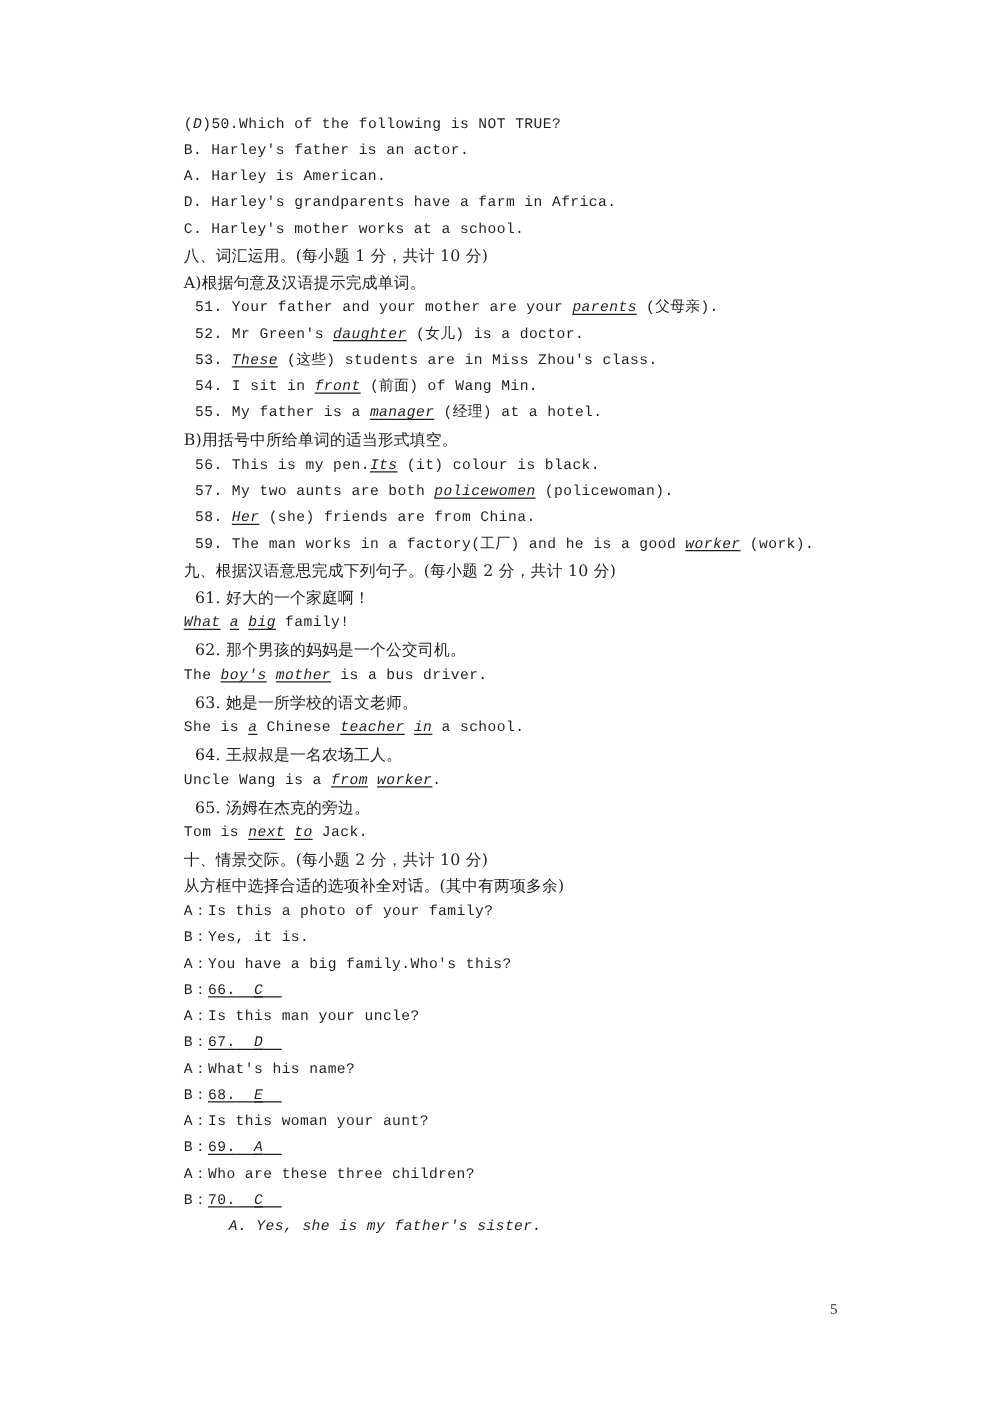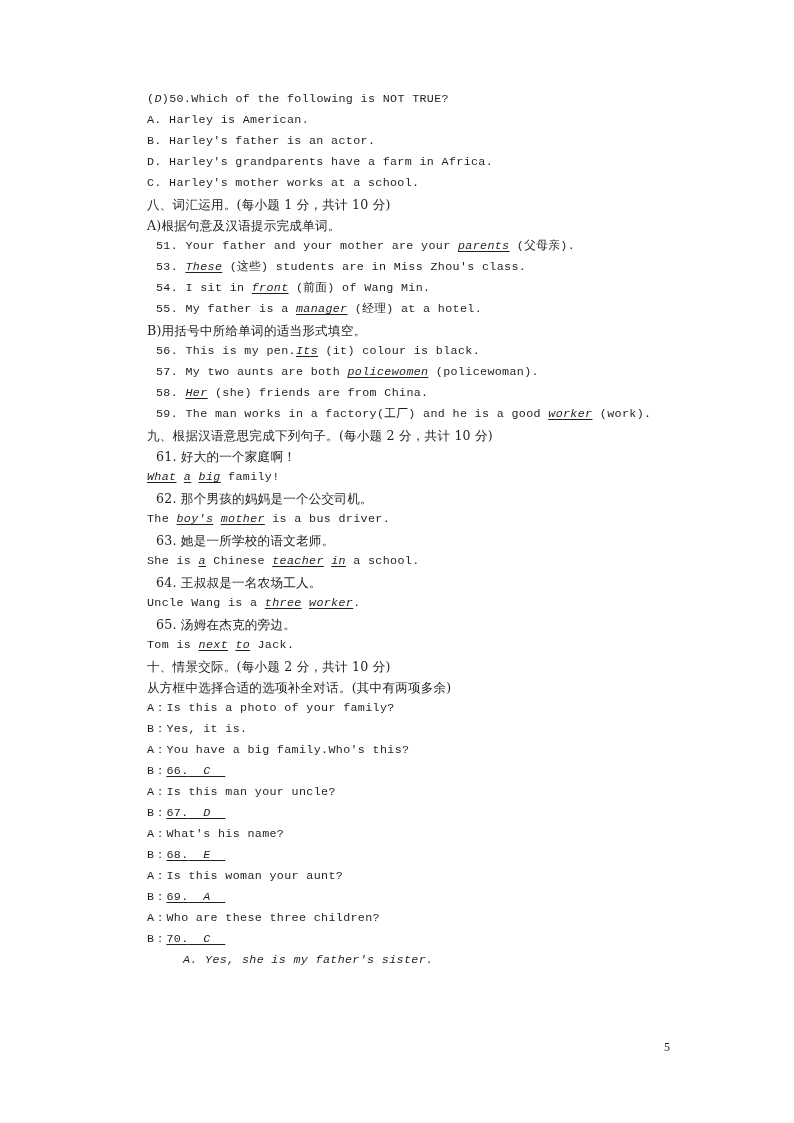--- a/index.html
+++ b/index.html
@@ -88,29 +88,30 @@
   }
 </style>
 </head>
 <body>
 
 <div class="page">
   <div class="content">
 
     <div class="line"><span>(</span><span class="choice-mark">D</span><span>)</span><span>50.</span><span>Which of the following is NOT TRUE?</span></div>
 
+    <div class="line">B. Harley's father is an actor.</div>
     <div class="line">A. Harley is American.</div>
-    <div class="line">B. Harley's father is an actor.</div>
     <div class="line">D. Harley's grandparents have a farm in Africa.</div>
     <div class="line">C. Harley's mother works at a school.</div>
 
     <div class="line cjk">八、词汇运用。(每小题 1 分，共计 10 分)</div>
     <div class="line cjk">A)根据句意及汉语提示完成单词。</div>
     <div id="part-a-items">
         <div class="line indent-num"><span>51.</span><span> Your father and your mother are your </span><span class="ans">parents</span><span> (父母亲).</span></div>
+        <div class="line indent-num"><span>52.</span><span> Mr Green's </span><span class="ans">daughter</span><span> (女儿) is a doctor.</span></div>
         <div class="line indent-num"><span>53.</span><span> </span><span class="ans">These</span><span> (这些) students are in Miss Zhou's class.</span></div>
         <div class="line indent-num"><span>54.</span><span> I sit in </span><span class="ans">front</span><span> (前面) of Wang Min.</span></div>
         <div class="line indent-num"><span>55.</span><span> My father is a </span><span class="ans">manager</span><span> (经理) at a hotel.</span></div>
       </div>
 
     <div class="line cjk">B)用括号中所给单词的适当形式填空。</div>
     <div id="part-b-items">
         <div class="line indent-num"><span>56.</span><span> This is my pen.</span><span class="ans">Its</span><span> (it) colour is black.</span></div>
         <div class="line indent-num"><span>57.</span><span> My two aunts are both </span><span class="ans">policewomen</span><span> (policewoman).</span></div>
         <div class="line indent-num"><span>58.</span><span> </span><span class="ans">Her</span><span> (she) friends are from China.</span></div>
@@ -119,21 +120,21 @@
 
     <div class="line cjk">九、根据汉语意思完成下列句子。(每小题 2 分，共计 10 分)</div>
     <div id="section-nine-items">
         <div class="line cjk indent-num"><span>61.</span><span> 好大的一个家庭啊！</span></div>
         <div class="line indent-sub"><span class="ans">What</span><span> </span><span class="ans">a</span><span> </span><span class="ans">big</span><span> family!</span></div>
         <div class="line cjk indent-num"><span>62.</span><span> 那个男孩的妈妈是一个公交司机。</span></div>
         <div class="line indent-sub"><span>The </span><span class="ans">boy's</span><span> </span><span class="ans">mother</span><span> is a bus driver.</span></div>
         <div class="line cjk indent-num"><span>63.</span><span> 她是一所学校的语文老师。</span></div>
         <div class="line indent-sub"><span>She is </span><span class="ans">a</span><span> Chinese </span><span class="ans">teacher</span><span> </span><span class="ans">in</span><span> a school.</span></div>
         <div class="line cjk indent-num"><span>64.</span><span> 王叔叔是一名农场工人。</span></div>
-        <div class="line indent-sub"><span>Uncle Wang is a </span><span class="ans">three</span><span> </span><span class="ans">worker</span><span>.</span></div>
+        <div class="line indent-sub"><span>Uncle Wang is a </span><span class="ans">from</span><span> </span><span class="ans">worker</span><span>.</span></div>
         <div class="line cjk indent-num"><span>65.</span><span> 汤姆在杰克的旁边。</span></div>
         <div class="line indent-sub"><span>Tom is </span><span class="ans">next</span><span> </span><span class="ans">to</span><span> Jack.</span></div>
       </div>
 
     <div class="line cjk">十、情景交际。(每小题 2 分，共计 10 分)</div>
     <div class="line cjk">从方框中选择合适的选项补全对话。(其中有两项多余)</div>
     <div id="section-ten-dialogue">
         <div class="line"><span>A：</span><span>Is this a photo of your family?</span></div>
         <div class="line"><span>B：</span><span>Yes, it is.</span></div>
         <div class="line"><span>A：</span><span>You have a big family.Who's this?</span></div>

